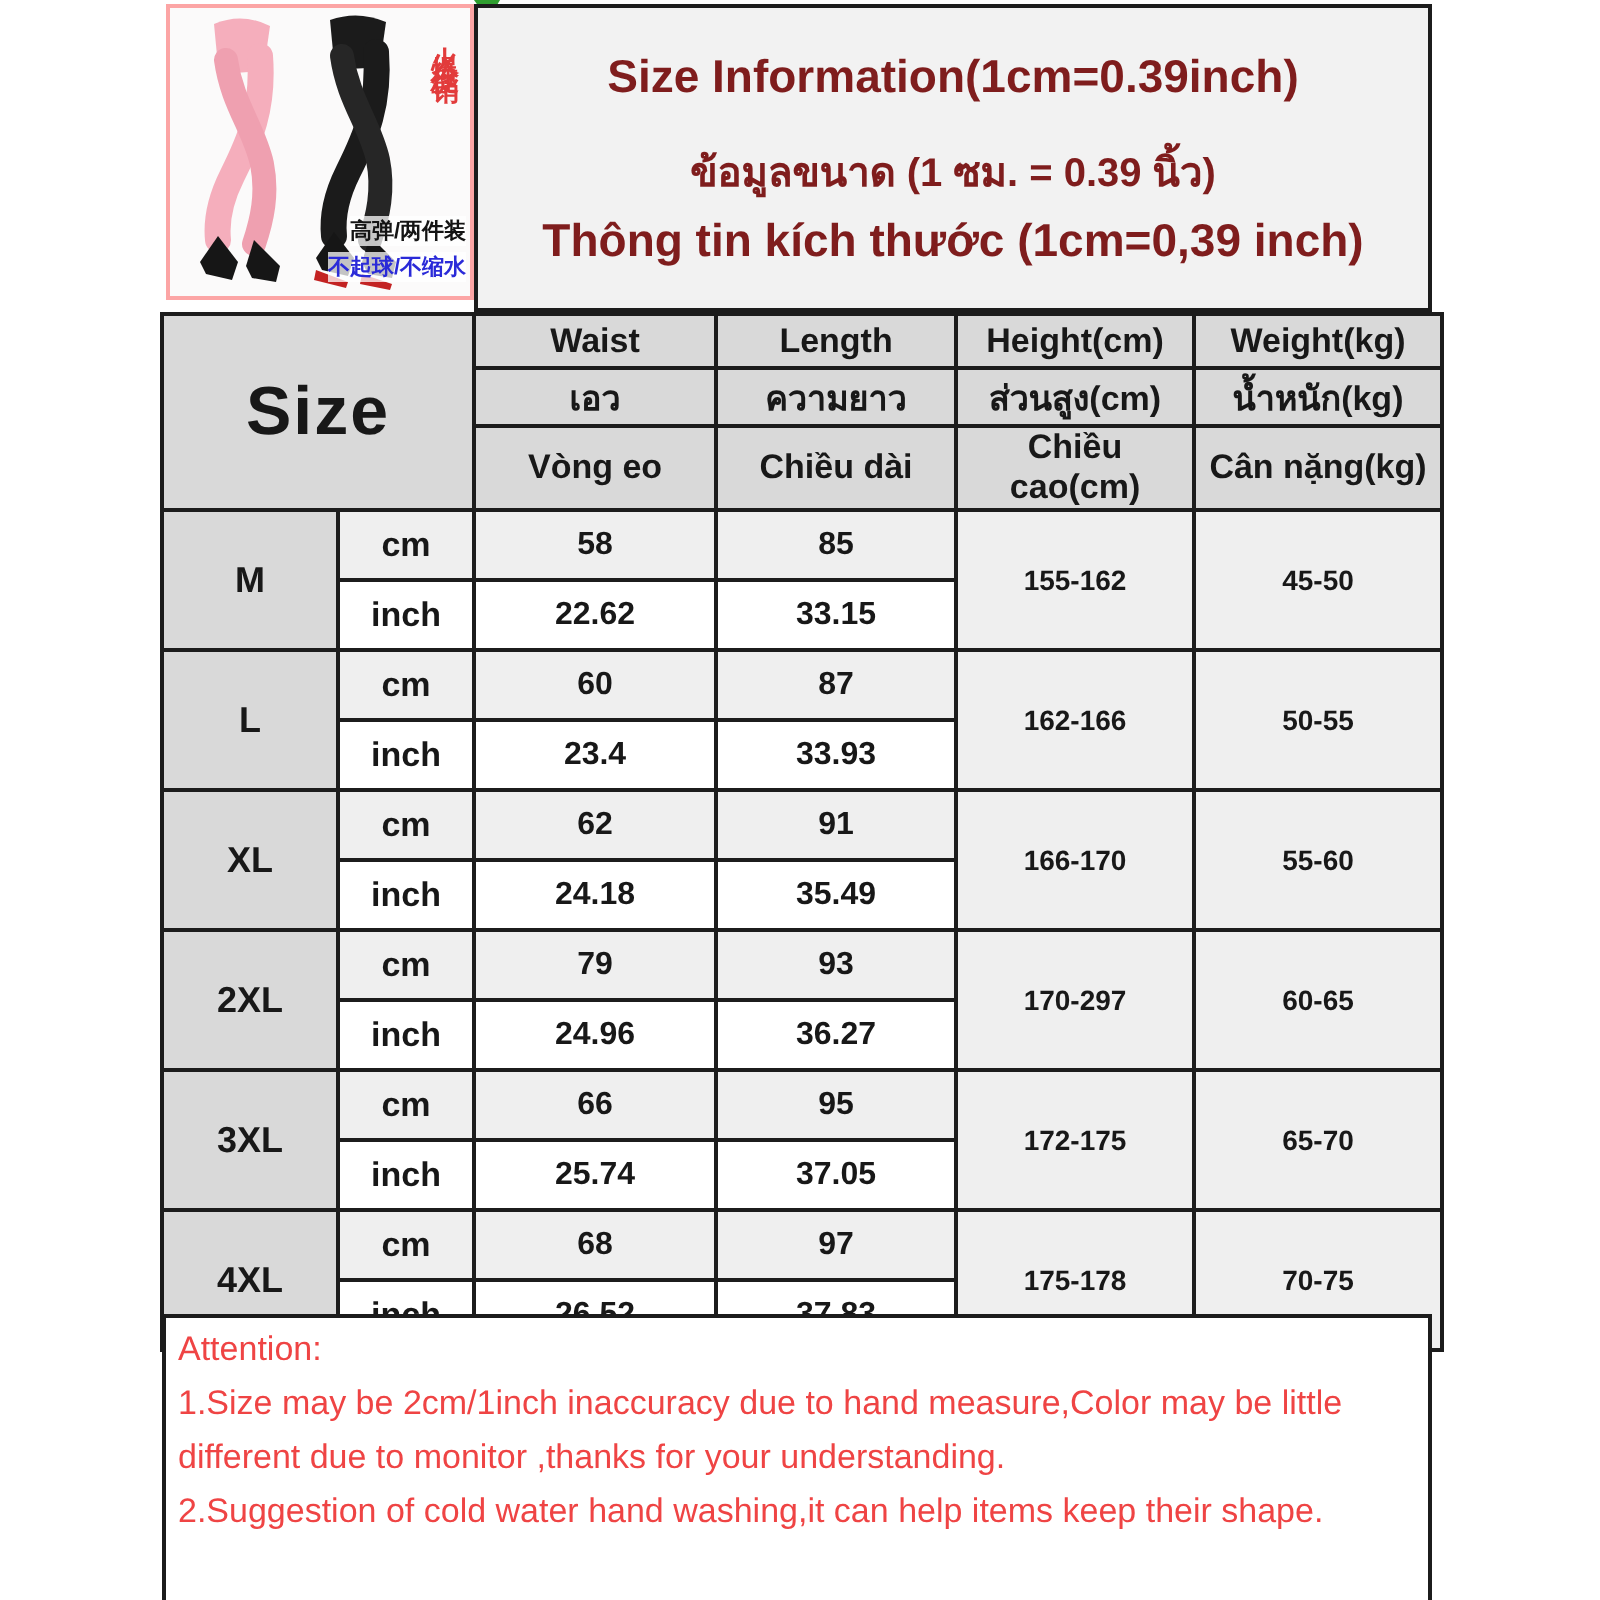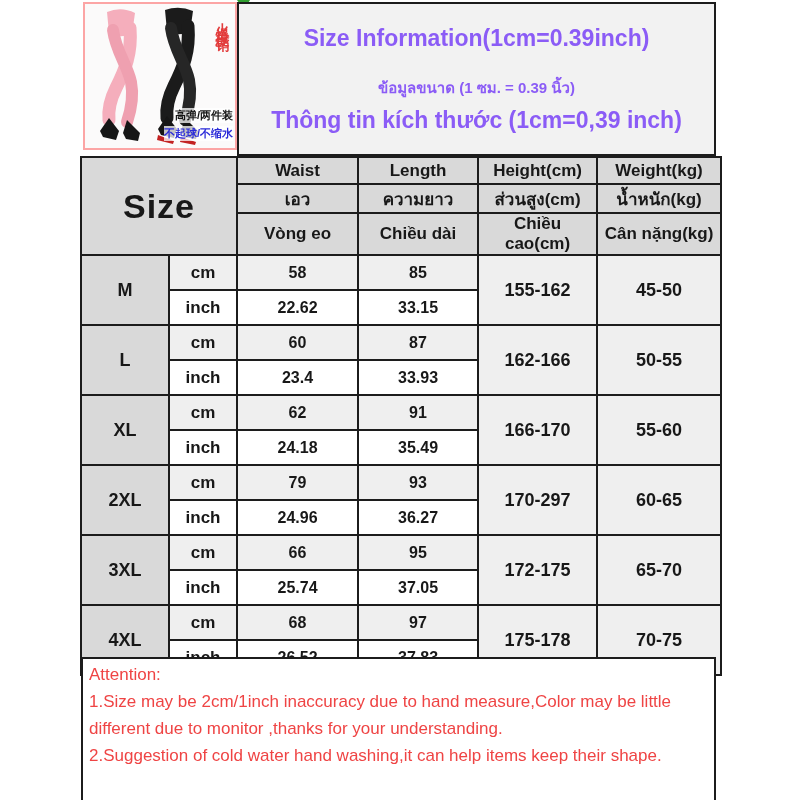--- a/index.html
+++ b/index.html
@@ -14,41 +14,41 @@
   .label-black{position:absolute;right:2px;bottom:25px;font-size:11px;font-weight:bold;color:#141414;background:rgba(255,255,255,.75);}
   .label-blue{position:absolute;right:2px;bottom:7px;font-size:11px;font-weight:bold;color:#2a2ad8;background:rgba(255,255,255,.75);}
 
   .green-flag{position:absolute;left:237px;top:0;width:13px;height:10px;
     background:#2f9e2f;clip-path:polygon(0 0,100% 0,55% 100%);}
 
   
   .title-box{position:absolute;left:237px;top:2px;width:479px;height:154px;
     box-sizing:border-box;border:2px solid #1c1c1c;background:#f2f2f2;
     display:flex;flex-direction:column;justify-content:center;align-items:center;text-align:center;}
-  .title-line{font-weight:bold;color:#8b5cf6;}
+  .title-line{font-weight:bold;color:#7f1d1d;}
   .t-en{font-size:23px;line-height:33px;}
-  .t-th{font-size:15px;line-height:33px;margin-top:16px;}
+  .t-th{font-size:20px;line-height:33px;margin-top:16px;}
   .t-vi{font-size:23px;line-height:33px;}
 
   
   table.size-table{position:absolute;left:80px;top:156px;width:640px;
     border-collapse:collapse;table-layout:fixed;}
   .size-table td{border:2px solid #1c1c1c;text-align:center;vertical-align:middle;
     font-weight:bold;color:#181818;padding:0;overflow:hidden;}
   .size-table tr.hdr{height:27px;}
   .size-table tr.data{height:35px;}
   td.hcell{background:#d9d9d9;font-size:17px;}
   td.hcell-th{background:#d9d9d9;font-size:17px;}
   td.size-big{background:#d9d9d9;font-size:34px;letter-spacing:1px;}
   td.size-label{background:#d9d9d9;font-size:18px;}
   td.unit{font-size:17px;}
   td.val{font-size:16px;}
   td.bg-cm{background:#efefef;}
   td.bg-inch{background:#ffffff;}
-  td.merged{background:#efefef;font-size:18px;}
+  td.merged{background:#efefef;font-size:14px;}
 
   
   .attention-box{position:absolute;left:81px;top:657px;width:635px;height:171px;
     box-sizing:border-box;border:2px solid #1c1c1c;background:#ffffff;
     padding:2px 6px;font-size:17px;line-height:27px;color:#ef4444;}
 </style>
 </head>
 <body>
 
 <div class="page">

